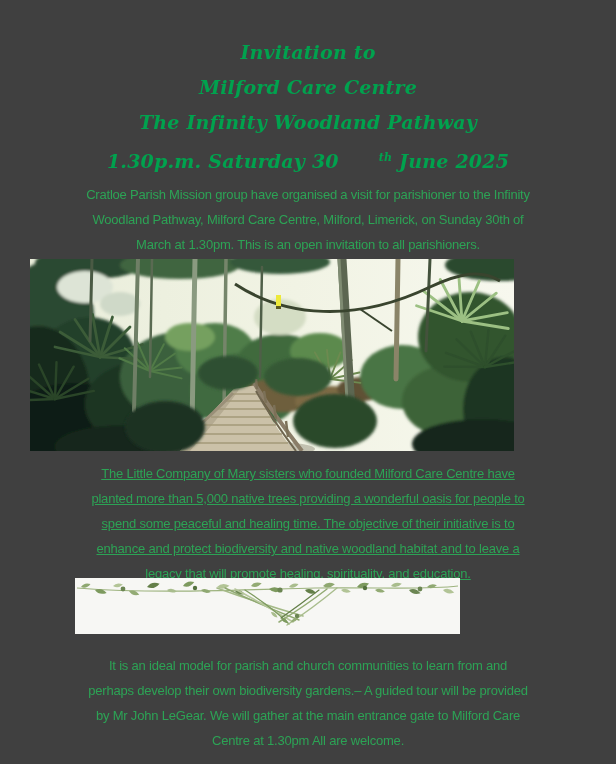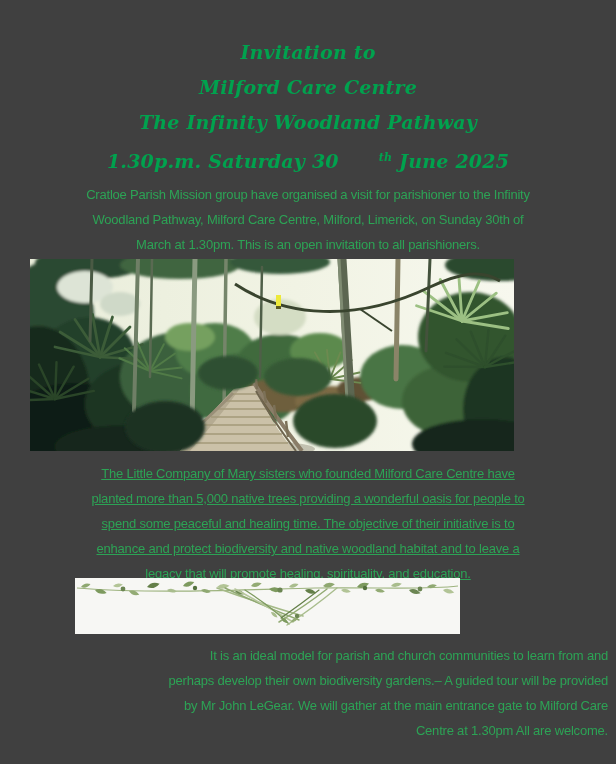--- a/index.html
+++ b/index.html
@@ -33,21 +33,21 @@
     margin:0 auto;
     text-align:center;
     color:#2ca355;
     font-size:13px;
     letter-spacing:-0.2px;
     line-height:25px;
     white-space:pre-line;
   }
   .para-intro{margin-top:3px;}
   .para-about{margin-top:10px;text-decoration:underline;}
-  .para-closing{margin-top:9px;text-align:right;}
+  .para-closing{margin-top:19px;}
   .photo{
     display:block;
     margin:2px 0 0 30px;
     width:484px;height:192px;
   }
   .divider{
     display:block;
     margin:-8px 0 0 75px;
     width:385px;height:56px;
   }

